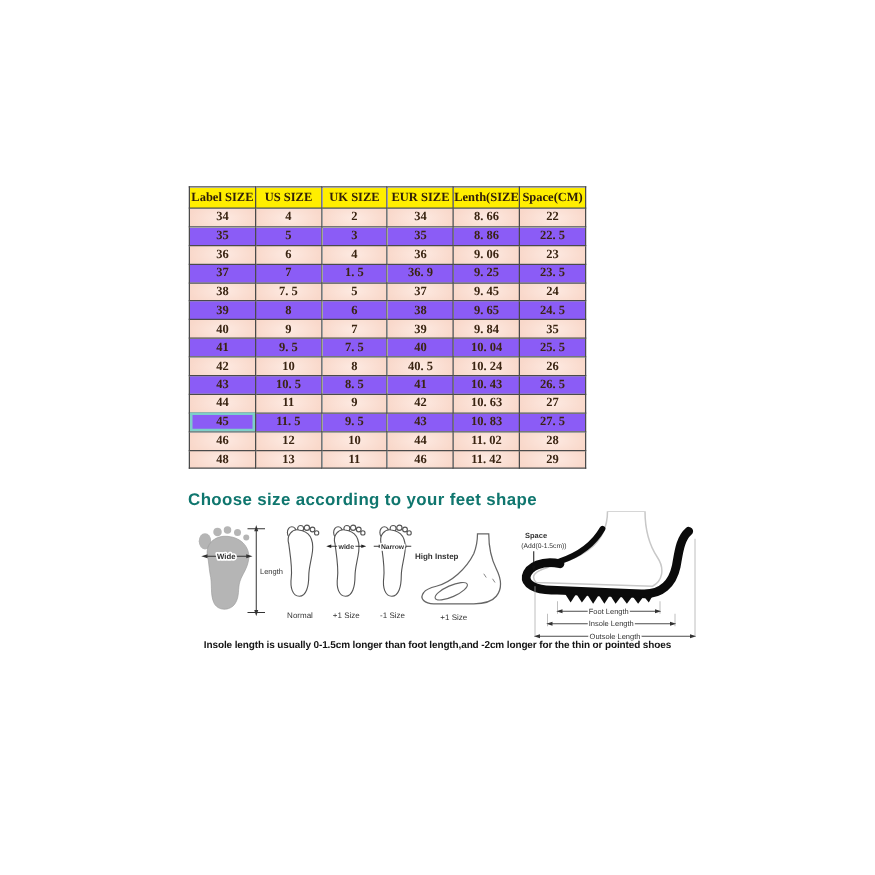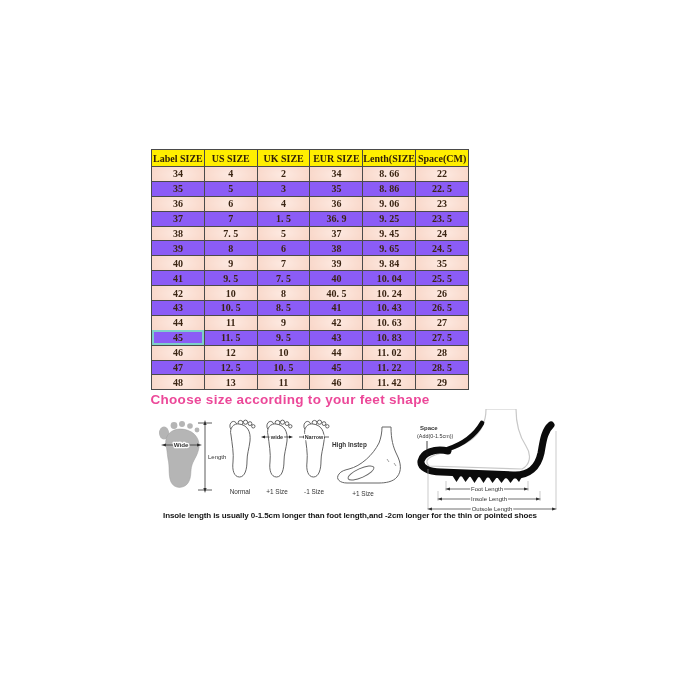--- a/index.html
+++ b/index.html
@@ -15,21 +15,21 @@
     padding:0;overflow:hidden;white-space:nowrap;}
   table.size-table th{height:16px;background:#ffee00;
     font-size:10px;font-weight:700;color:#312008;}
   table.size-table td{height:13.9px;font-size:10px;font-weight:700;color:#3a2412;}
   tr.pink td{background:radial-gradient(ellipse 70% 120% at 50% 50%, #fdeae2 0%, #f9d8ca 75%);}
   tr.white td{background:#8b5cf6;}
   td.hl{outline:2px solid #7ecfc9;outline-offset:-2px;}
 
   
   .title{position:absolute;top:392px;left:0;width:580px;text-align:center;
-    font-size:13.5px;font-weight:700;color:#ec4899;letter-spacing:.3px;}
+    font-size:13.5px;font-weight:700;color:#0f766e;letter-spacing:.3px;}
 
   
   .diag{position:absolute;}
   #diag-footprint{left:150px;top:417px;}
   #diag-feet{left:224px;top:417px;}
   #diag-instep{left:331px;top:421px;}
   #diag-shoe{left:416px;top:409px;}
   svg text{font-family:"Liberation Sans",sans-serif;fill:#333;}
   .halo{paint-order:stroke;stroke:#ffffff;stroke-width:2.6px;stroke-linejoin:round;}
 
@@ -150,28 +150,20 @@
           <td>10. 83</td>
           <td>27. 5</td>
         </tr>
         <tr class="pink">
           <td>46</td>
           <td>12</td>
           <td>10</td>
           <td>44</td>
           <td>11. 02</td>
           <td>28</td>
-        </tr>
-        <tr class="white">
-          <td>47</td>
-          <td>12. 5</td>
-          <td>10. 5</td>
-          <td>45</td>
-          <td>11. 22</td>
-          <td>28. 5</td>
         </tr>
         <tr class="pink">
           <td>48</td>
           <td>13</td>
           <td>11</td>
           <td>46</td>
           <td>11. 42</td>
           <td>29</td>
         </tr>
       </tbody>

